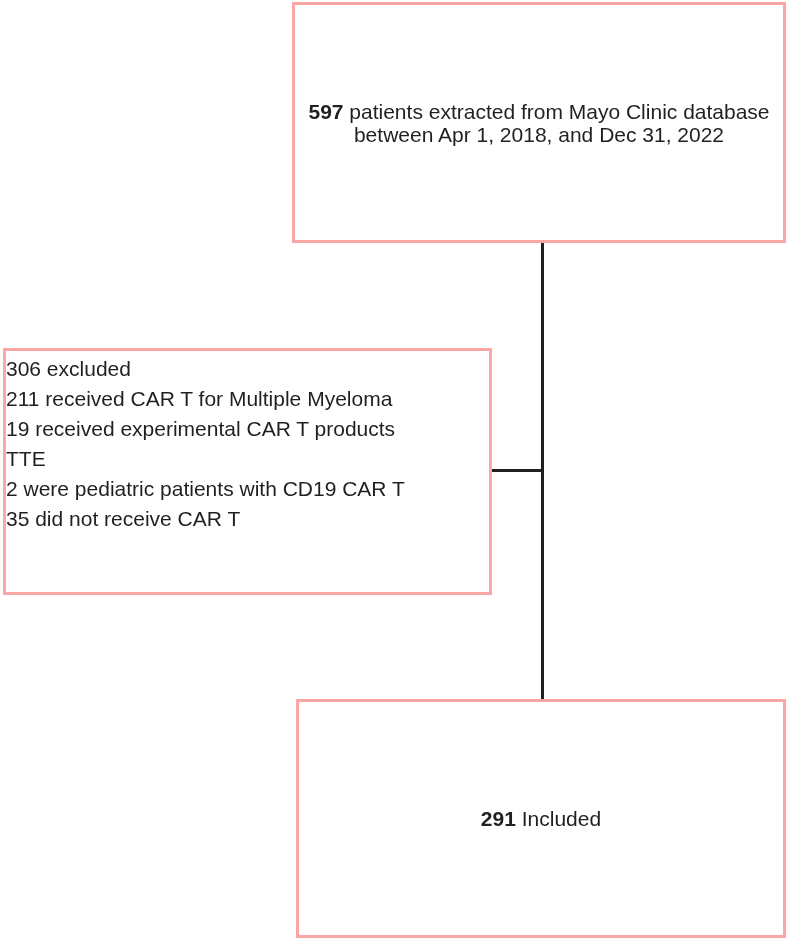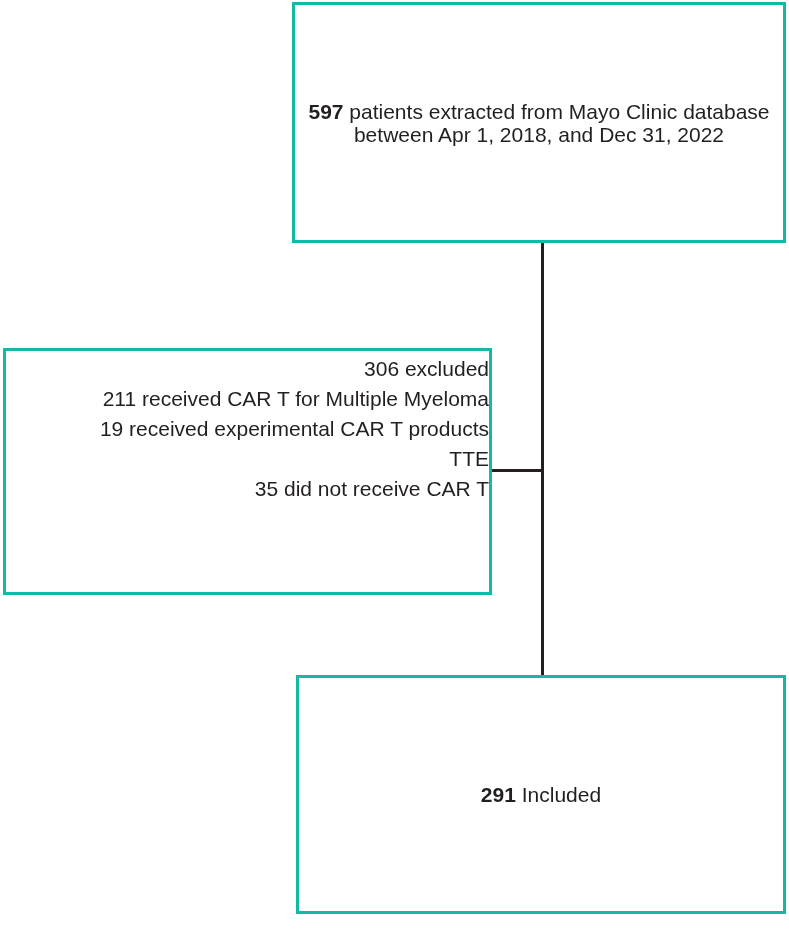--- a/index.html
+++ b/index.html
@@ -12,21 +12,21 @@
     width: 789px;
     height: 944px;
     background: #ffffff;
     font-family: "Liberation Sans", sans-serif;
     color: #231f20;
     overflow: hidden;
   }
   .flow-box {
     position: absolute;
     box-sizing: border-box;
-    border: 3px solid #14b8a6;
+    border: 3px solid #fca5a5;
     background: #ffffff;
     text-align: center;
   }
   .flow-box.centered {
     display: flex;
     align-items: center;
     justify-content: center;
   }
   .box-top {
     left: 292px;
@@ -43,25 +43,25 @@
     left: 3px;
     top: 348px;
     width: 489px;
     height: 247px;
     padding-top: 3px;
   }
   .box-excluded .excl-line {
     font-size: 21px;
     line-height: 30px;
     white-space: nowrap;
-    text-align: right;
+    text-align: left;
   }
   .box-bottom {
     left: 296px;
-    top: 675px;
+    top: 699px;
     width: 490px;
     height: 239px;
     text-align: right;
   }
   .box-bottom .box-text {
     font-size: 21px;
     line-height: 23px;
   }
   .bold-num {
     font-weight: bold;
@@ -95,20 +95,21 @@
     <div class="box-text">
       <span class="bold-num">597</span><span> patients extracted from Mayo Clinic database between Apr 1, 2018, and Dec 31, 2022</span>
     </div>
   </div>
 
   <div class="flow-box box-excluded">
     <div class="excl-line">306 excluded</div>
     <div class="excl-line">211 received CAR T for Multiple Myeloma</div>
     <div class="excl-line">19 received experimental CAR T products</div>
     <div class="excl-line">TTE</div>
+    <div class="excl-line">2 were pediatric patients with CD19 CAR T</div>
     <div class="excl-line">35 did not receive CAR T</div>
   </div>
 
   <div class="flow-box centered box-bottom">
     <div class="box-text">
       <span class="bold-num">291</span><span> Included</span>
     </div>
   </div>
 
 </div>

